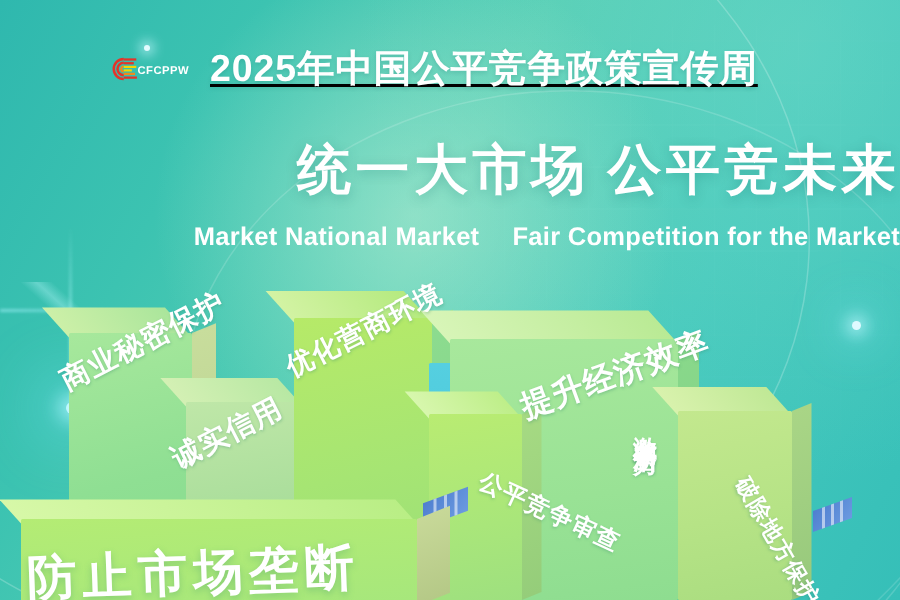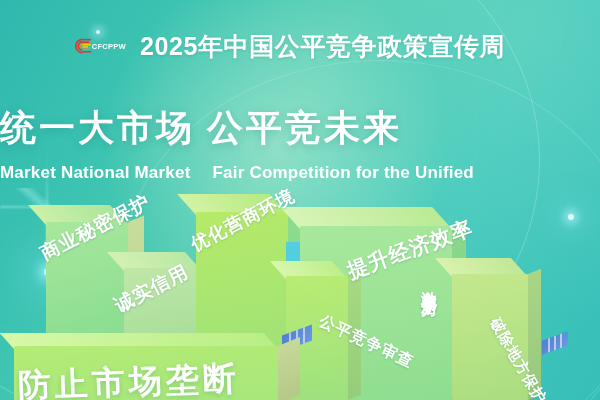--- a/index.html
+++ b/index.html
@@ -88,37 +88,37 @@
   }
   .logo{
     position:relative; width:56px; height:52px;
     display:flex; flex-direction:row; align-items:center; justify-content:flex-start;
   }
   .logo svg{ display:block; }
   .logo-text{
     font-size:7.5px; font-weight:bold; color:#ffffff;
     letter-spacing:.3px; margin-top:1px;
   }
-  .titles{ display:flex; flex-direction:column; gap:2px; }
+  .titles{ display:flex; flex-direction:column; gap:2px;text-decoration:underline; }
   .title-cn{
     font-size:25px; font-weight:bold; color:#ffffff;
     letter-spacing:.6px; line-height:1.05;
     text-shadow:0 1px 3px rgba(0,90,85,.18);
     white-space:nowrap;
   }
   .title-en{
     font-size:13.5px; font-weight:bold; color:#ffffff;
     letter-spacing:.45px; line-height:1.05;
     white-space:nowrap;
   }
 
   
   .slogan{
-    position:absolute; left:0; right:0; top:104px;
-    text-align:left; z-index:20;
+    position:absolute; left:0; right:0; top:89px;
+    text-align:right; z-index:20;
   }
   .slogan-cn{
     font-family:"Liberation Serif", serif;
     font-size:36px; font-weight:bold; color:#ffffff;
     letter-spacing:3px;
     text-shadow:0 2px 8px rgba(0,95,90,.25);
     white-space:nowrap;
   }
   .slogan-en{
     margin-top:10px;
@@ -212,21 +212,21 @@
       <div class="logo-text">CFCPPW</div>
     </div>
     <div class="titles">
       <div class="title-cn">2025年中国公平竞争政策宣传周</div>
     </div>
   </div>
 
   <div class="slogan">
     <div class="slogan-cn">统一大市场  公平竞未来</div>
     <div class="slogan-en">
-      <span>Market National Market</span><span class="gap"></span><span>Fair Competition for the Unified</span>
+      <span>Market National Market</span><span class="gap"></span><span>Fair Competition for the Market</span>
     </div>
   </div>
 
   <div class="city">
 
     <div class="blk" style="left:46px; top:72px; width:82px; height:178px;">
       <div class="top" style="left:0; top:-17px; width:82px; height:20px;
                   background:linear-gradient(100deg,#cdf0a8,#a9e59b);
                   transform:skewX(42deg); transform-origin:bottom left;"></div>
       <div class="face" style="background:linear-gradient(165deg,#a7e89c 0%,#8fdf93 55%,#86da8d 100%);"></div>

